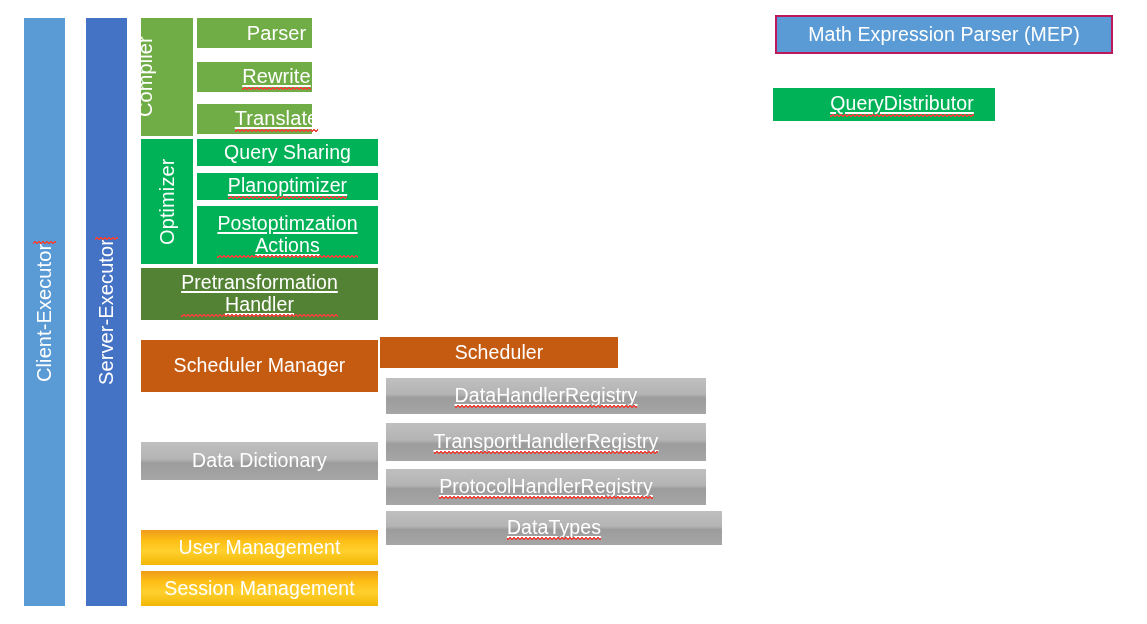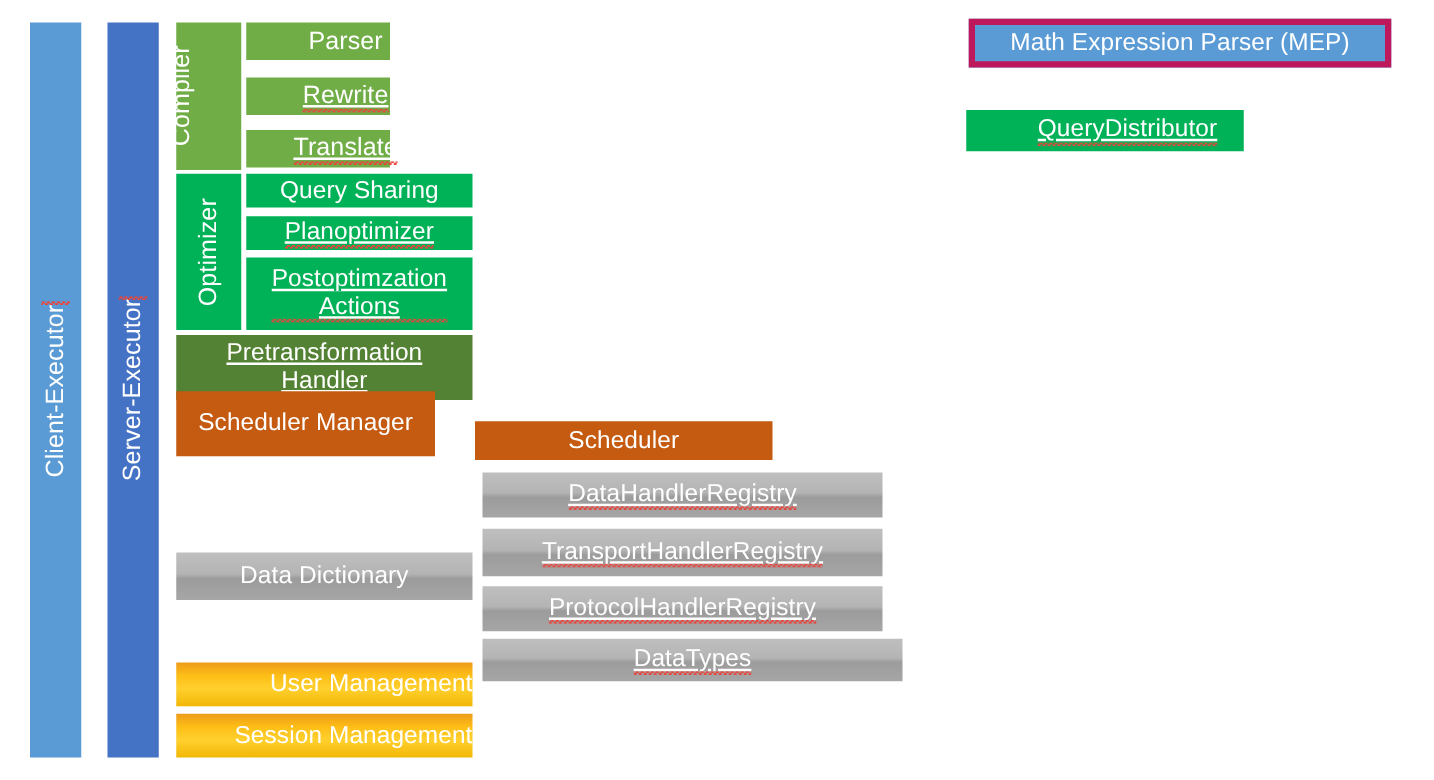--- a/index.html
+++ b/index.html
@@ -54,26 +54,25 @@
   
   .gray {
     background: linear-gradient(to bottom, #BFBFBF 0%, #B4B4B4 45%, #9C9C9C 55%, #A6A6A6 100%);
   }
   
   .yellow {
     background: linear-gradient(to bottom, #F5A623 0%, #FBBE971 20%, #FFC000 45%, #FFD42A 70%, #F6C216 100%);
   }
   .yellow {
     background: linear-gradient(to bottom, #EE9B1A 0%, #FDBE16 30%, #FFD02E 60%, #F2B705 100%);
-    justify-content: flex-end;
   }
 
   .mep {
     background: #5B9BD5;
-    border: 5px solid #be185d;
+    border: 2px solid #be185d;
   }
   .qdist { background: #00B257; }
 
   
   .sq {
     position: relative;
     display: inline-block;
     padding-bottom: 1px;
   }
   .sq::after {
@@ -142,21 +141,21 @@
   <div class="box green-bright" style="left:197px; top:206px; width:181px; height:58px; font-size:19.5px;">
     <span class="sq uline">Postoptimzation
 Actions</span>
   </div>
 
   <div class="box green-dark" style="left:141px; top:268px; width:237px; height:52px; font-size:19.5px;">
     <span class="sq uline">Pretransformation
 Handler</span>
   </div>
 
-  <div class="box orange" style="left:141px; top:313px; width:207px; height:52px; font-size:19.5px;">
+  <div class="box orange" style="left:141px; top:340px; width:237px; height:52px; font-size:19.5px;">
     <span>Scheduler Manager</span>
   </div>
 
   <div class="box orange" style="left:380px; top:337px; width:238px; height:31px; font-size:19.5px;">
     <span>Scheduler</span>
   </div>
 
   <div class="box gray" style="left:386px; top:378px; width:320px; height:36px; font-size:19.5px;">
     <span class="sq uline">DataHandlerRegistry</span>
   </div>

